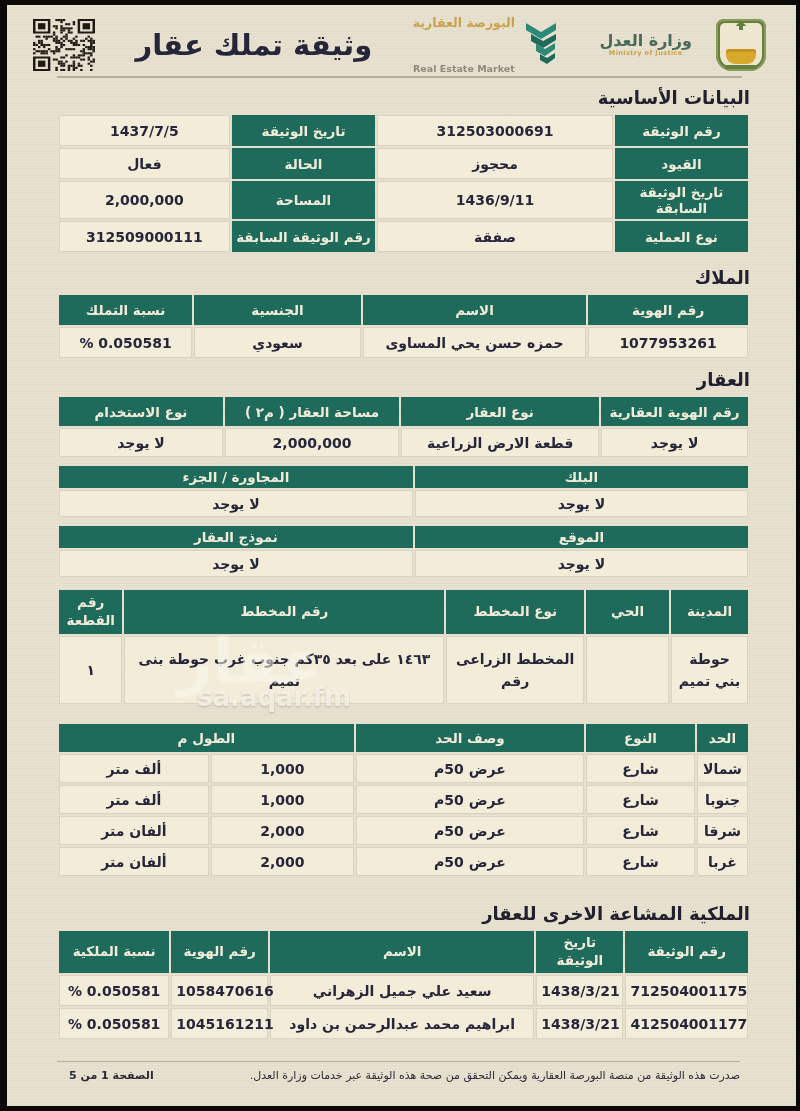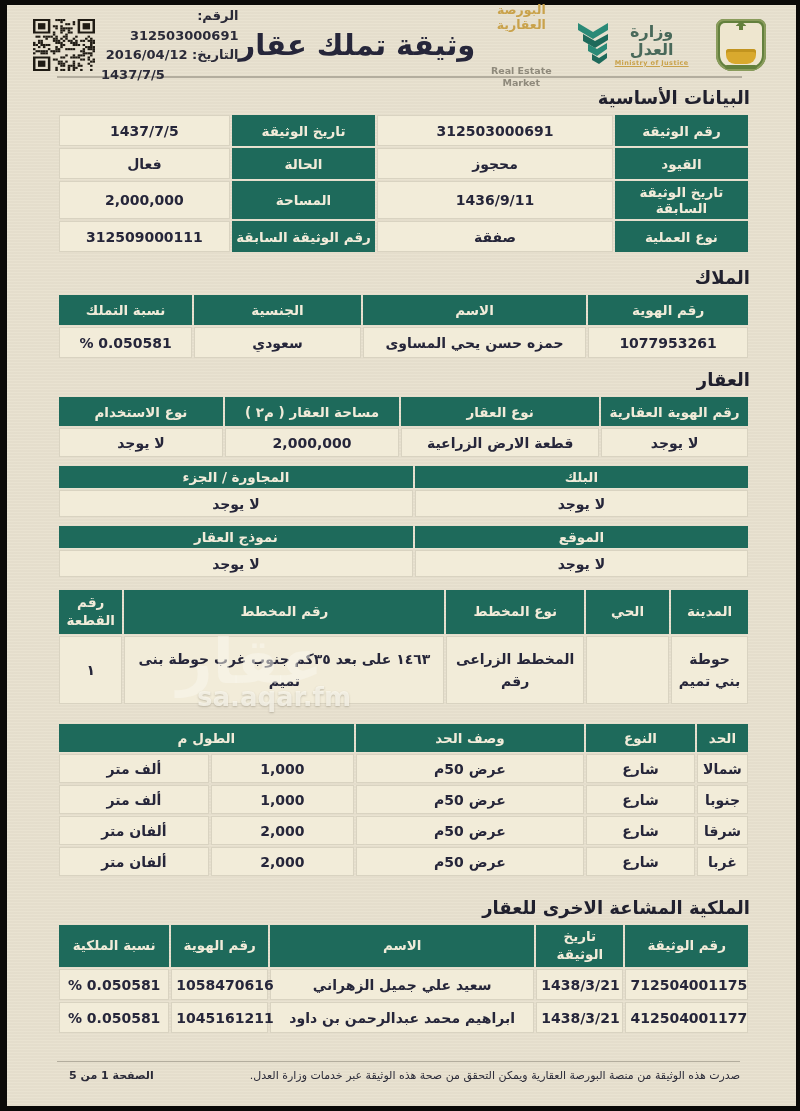--- a/index.html
+++ b/index.html
@@ -22,21 +22,21 @@
   .header { display: flex; align-items: center; justify-content: space-between; padding: 14px 30px 0 26px; height: 66px; }
   .moj { display: flex; align-items: center; gap: 24px; }
   .moj-emblem { position: relative; width: 50px; height: 52px; background: #63803d; border-radius: 8px 8px 16px 16px; box-shadow: inset 0 0 0 2px #8a9c5c; flex: 0 0 auto; }
   .moj-emblem .inner { position: absolute; inset: 4px; background: #eee6cf; border-radius: 5px 5px 12px 12px; }
   .moj-emblem .palm { position: absolute; top: 2px; left: 50%; transform: translateX(-50%); width: 11px; height: 9px; background: #63803d;
     clip-path: polygon(50% 0,100% 55%,68% 55%,68% 100%,32% 100%,32% 55%,0 55%); }
   .moj-emblem .book { position: absolute; bottom: 7px; left: 50%; transform: translateX(-50%); width: 30px; height: 15px; background: #d9a92e; border-radius: 3px 3px 9px 9px; box-shadow: inset 0 3px 0 #c2941f; }
   .moj-emblem .band { position: absolute; bottom: 2px; left: 9px; right: 9px; height: 4px; background: #63803d; border-radius: 2px; }
   .moj-text { text-align: center; line-height: 1.15; }
   .moj-ar { font-size: 16px; font-weight: 700; color: #49695a; }
-  .moj-en { font-size: 6.5px; font-weight: 700; color: #c9a24b; letter-spacing: .4px; text-decoration: underline; }
+  .moj-en { font-size: 6.5px; font-weight: 700; color: #c9a24b; letter-spacing: .4px; }
 
   .rem { display: flex; align-items: center; gap: 8px; }
   .rem-mark { width: 36px; height: 46px; flex: 0 0 auto; }
   .rem-text { text-align: center; line-height: 1.25; }
   .rem-ar { font-size: 12.5px; font-weight: 700; color: #c9a24b; }
   .rem-en { font-size: 9.5px; font-weight: 700; color: #8f8a7c; margin-top: 32px; }
 
   .doc-title { font-size: 29px; font-weight: 700; color: #26263a; white-space: nowrap; }
 
   .num-block { font-size: 13px; font-weight: 700; color: #2a2a38; line-height: 1.5; text-align: right; min-width: 138px; }
@@ -46,21 +46,21 @@
   .qr svg { width: 100%; height: 100%; }
 
   .header-rule { height: 2px; background: #b3ad9e; margin: 5px 54px 0 50px; }
 
   
   .content { margin: 0 46px 0 50px; }
   .section-title { font-size: 18px; font-weight: 700; color: #20202e; text-align: right; }
   .st-basic { margin-top: 9px; }
   .st-owners { margin-top: 13px; }
   .st-prop { margin-top: 9px; }
-  .st-joint { margin-top: 19px; }
+  .st-joint { margin-top: 25px; }
 
   table { width: 100%; border-collapse: separate; border-spacing: 2px; table-layout: fixed; }
   th.g { background: #1e6a5b; color: #f1ebd9; font-weight: 700; font-size: 13.5px; text-align: center; padding: 3px 3px; }
   td.v { background: #f2ecd9; color: #26263a; font-weight: 700; font-size: 14px; text-align: center; padding: 3px 4px; border: 1px solid #d9d3c1; }
   .ltr { direction: ltr; unicode-bidi: embed; }
 
   .t-basic { margin-top: 5px; }
   .t-basic th.g, .t-basic td.v { height: 31px; }
   .t-owners, .t-prop, .t-band, .t-joint { margin-top: 5px; }
   .t-owners th.g { height: 30px; }
@@ -119,31 +119,20 @@
         </svg>
       </div>
       <div class="rem-text">
         <div class="rem-ar">البورصة العقارية</div>
         <div class="rem-en">Real Estate Market</div>
       </div>
     </div>
 
     <div class="doc-title">وثيقة تملك عقار</div>
 
-    <div class="num-block">
-      <div>
-        <span>الرقم:</span>
-        <span class="ltr">312503000691</span>
-      </div>
-      <div>
-        <span>التاريخ:</span>
-        <span class="ltr">2016/04/12</span>
-      </div>
-      <div class="l3">1437/7/5</div>
-    </div>
 
     <div class="qr">
       <svg viewBox="0 0 25 25" preserveAspectRatio="none" xmlns="http://www.w3.org/2000/svg">
         <g fill="#1f1b14">
           <path fill-rule="evenodd" d="M0 0h7v7H0zm1 1v5h5V1z"></path>
             <rect x="2" y="2" width="3" height="3"></rect>
           <path fill-rule="evenodd" d="M18 0h7v7h-7zm1 1v5h5V1z"></path>
             <rect x="20" y="2" width="3" height="3"></rect>
           <path fill-rule="evenodd" d="M0 18h7v7H0zm1 1v5h5v-5z"></path>
             <rect x="2" y="20" width="3" height="3"></rect>

